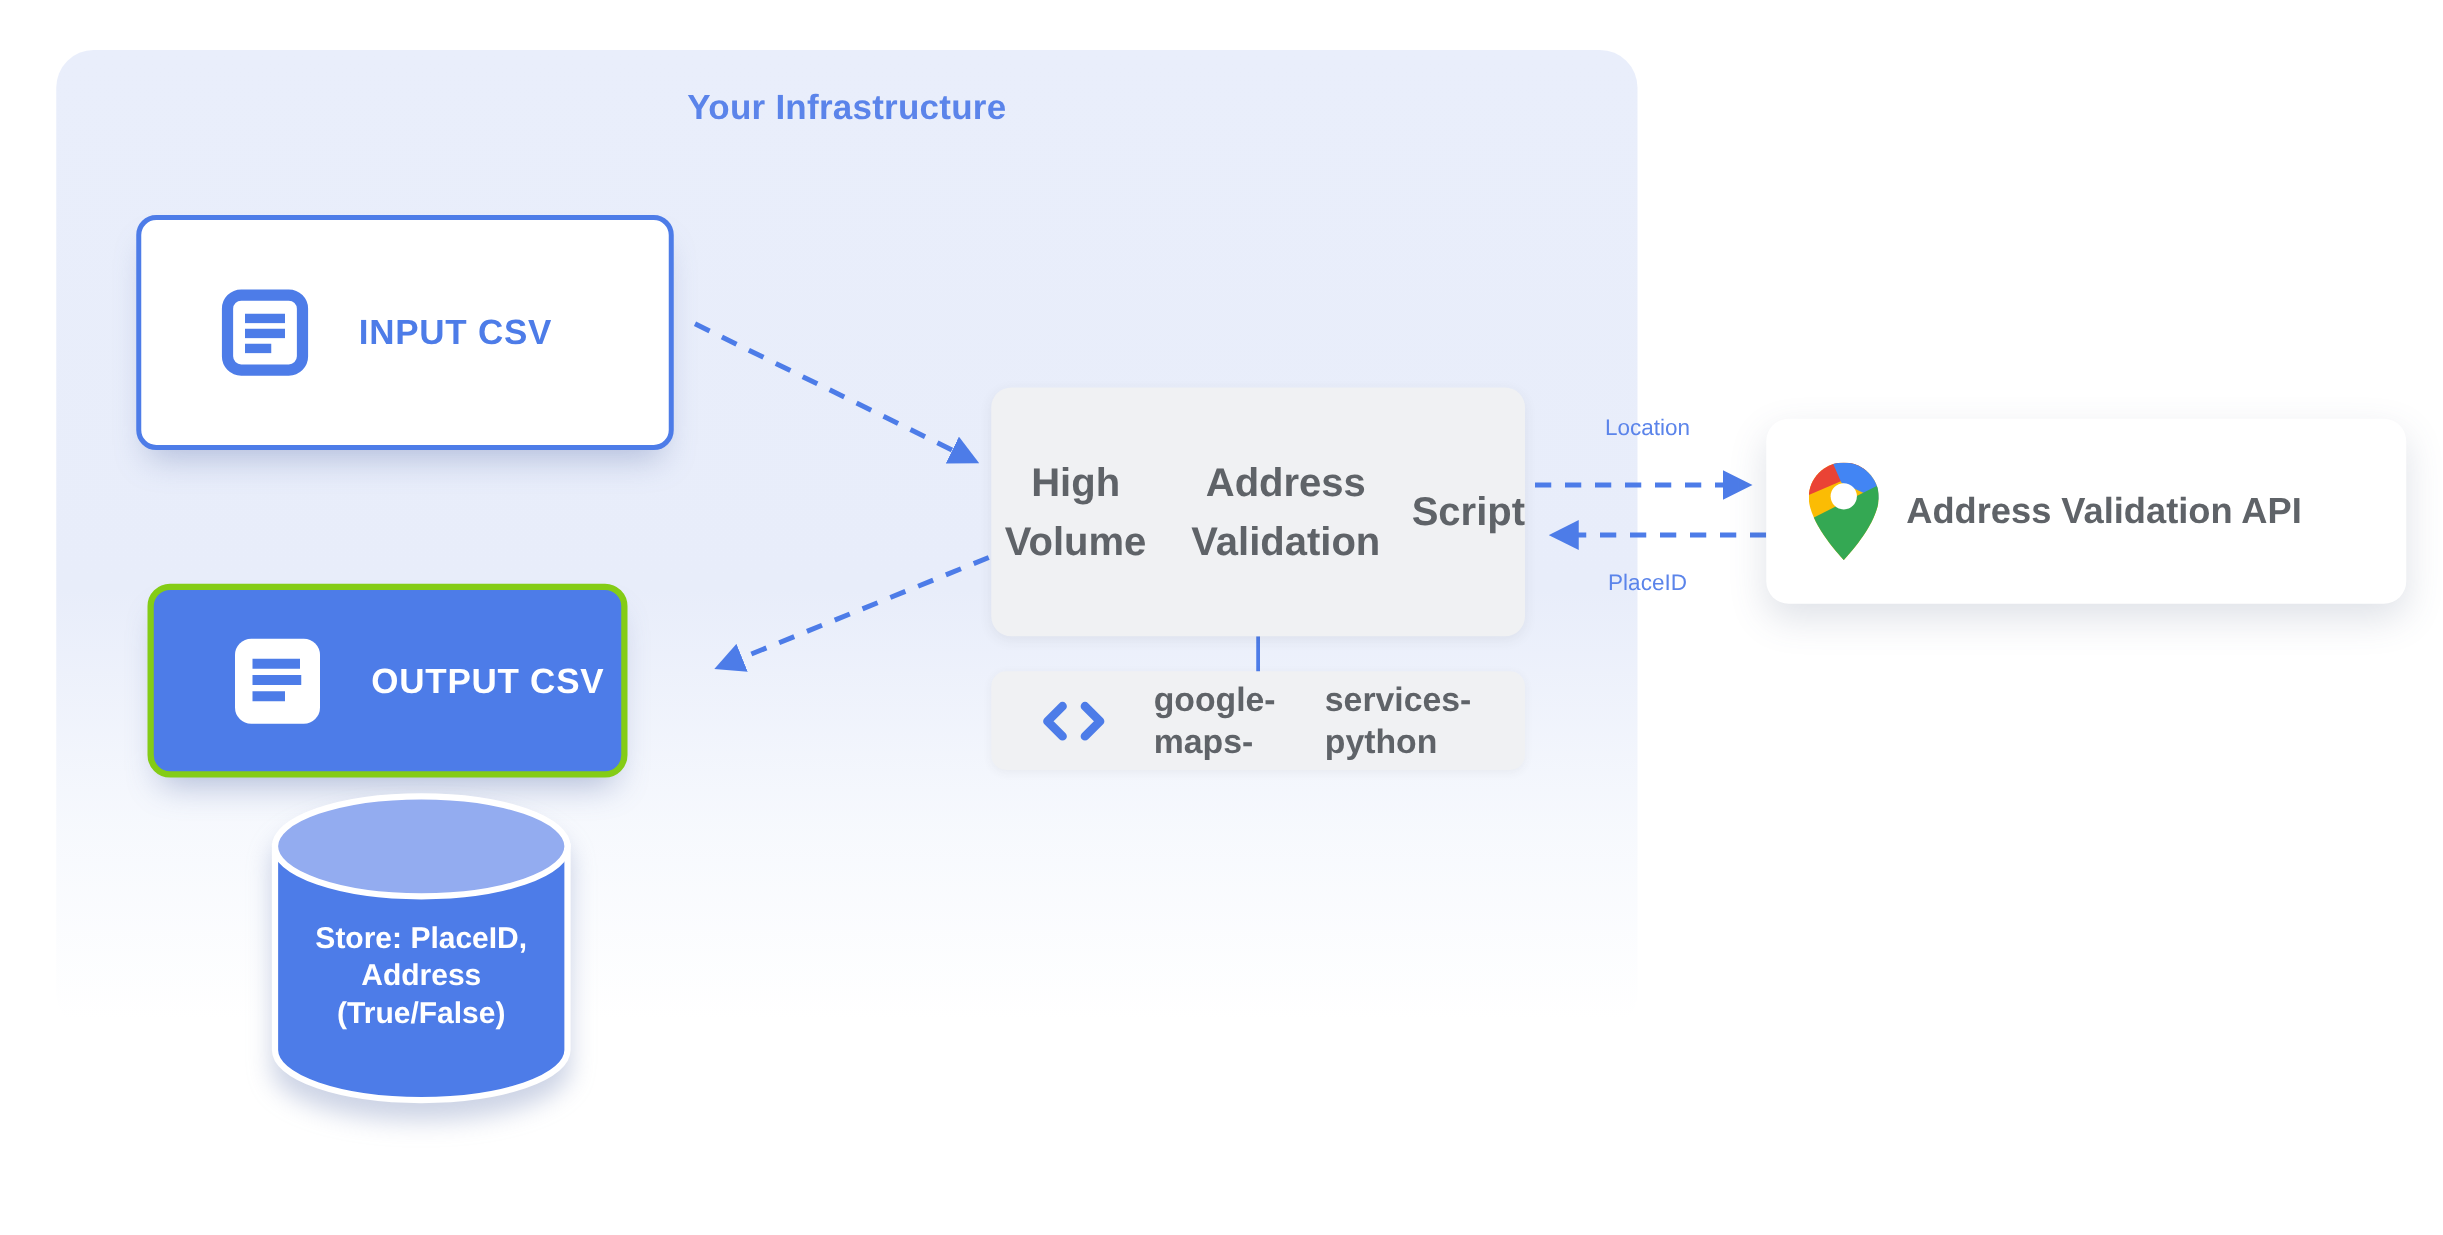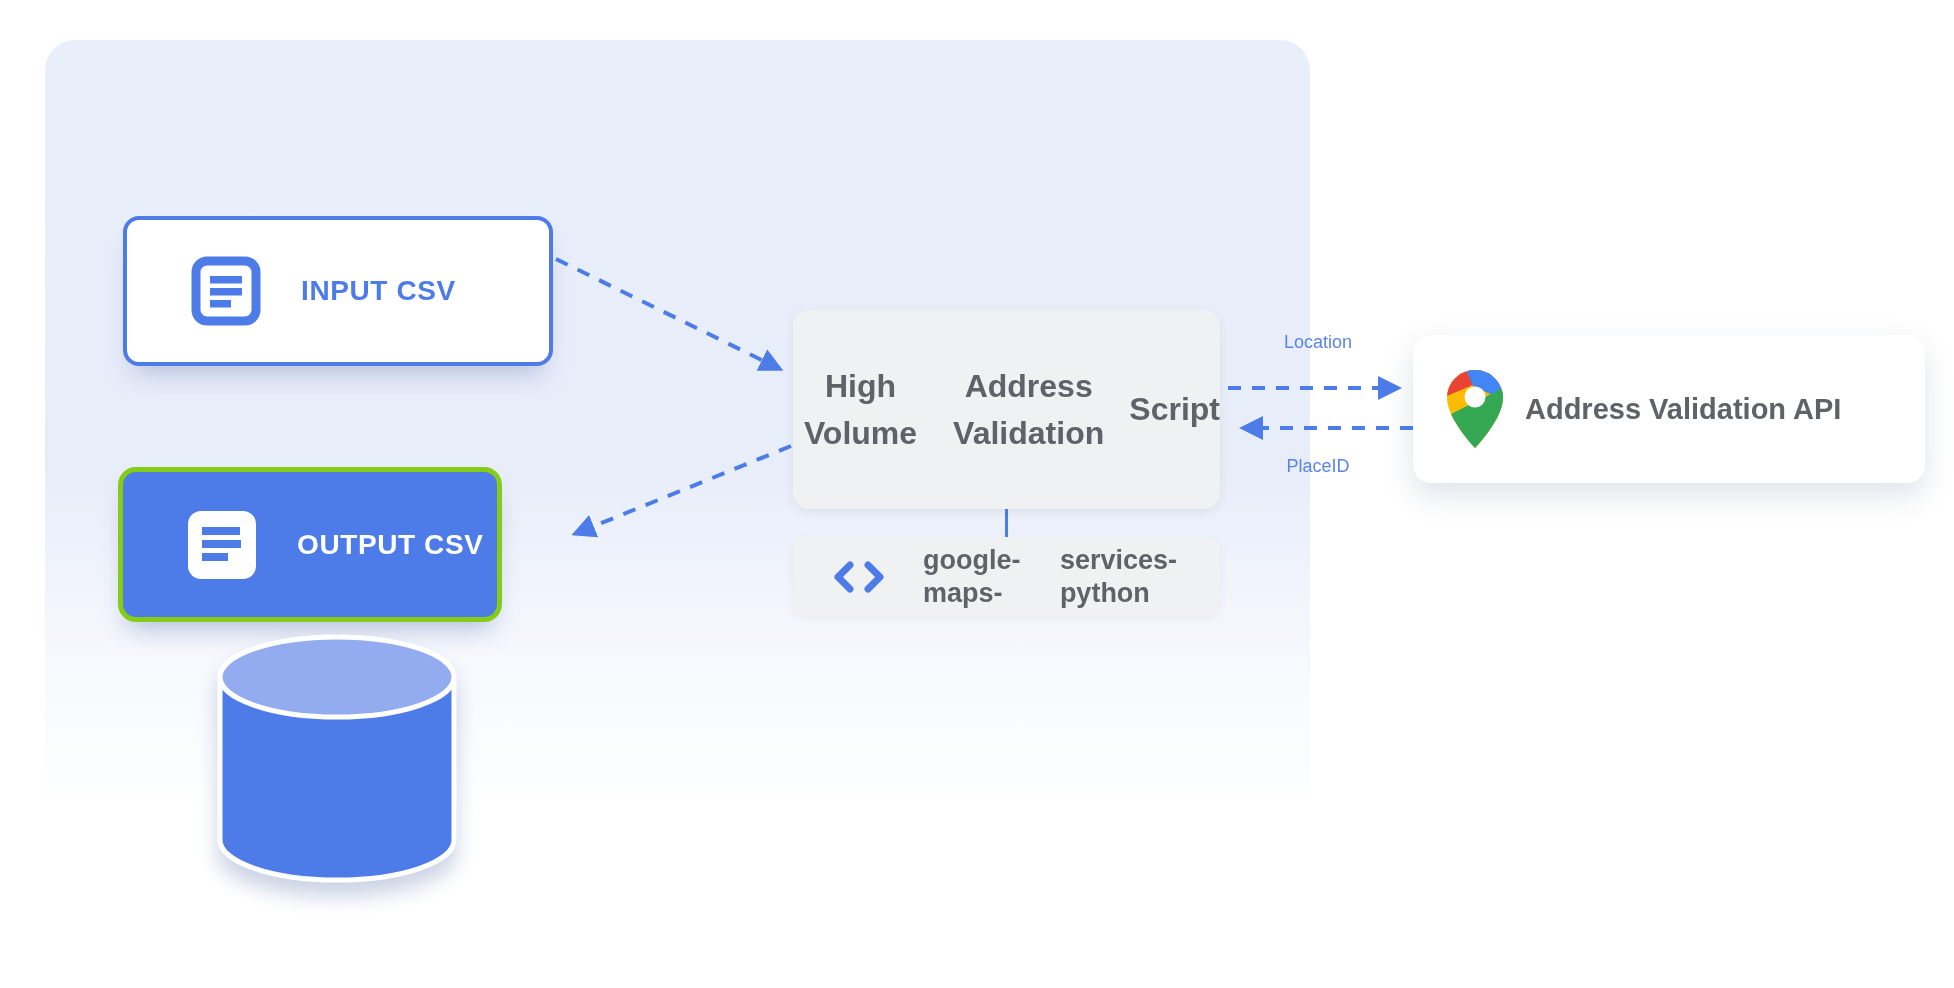--- a/index.html
+++ b/index.html
@@ -27,24 +27,23 @@
   }
   .infra-title{
     position:absolute;left:45px;top:70px;width:1265px;
     text-align:center;font-size:28px;font-weight:bold;color:var(--label-blue);
     letter-spacing:.2px;
   }
 
   
   .node{position:absolute;display:flex;align-items:center;}
   .input-box{
-    left:123px;top:172px;width:430px;height:150px;background:#ffffff;
+    left:109px;top:172px;width:430px;height:188px;background:#ffffff;
     border:4px solid var(--accent-blue);border-radius:16px;
     box-shadow:0 16px 26px -10px rgba(98,118,173,.40);
-    margin-top:44px;
   }
   .output-box{
     left:118px;top:467px;width:384px;height:155px;background:var(--accent-blue);
     border:5px solid #84cc16;border-radius:18px;
     box-shadow:0 16px 26px -10px rgba(98,118,173,.45);
   }
   .doc-icon{margin-left:64px;flex:0 0 auto;display:block;}
   .csv-label{margin-left:40px;font-size:28px;font-weight:bold;letter-spacing:.6px;}
   .input-box .csv-label{color:var(--accent-blue);}
   .output-box .csv-label{color:#ffffff;}
@@ -97,20 +96,21 @@
   .edges-svg{position:absolute;left:0;top:0;width:1954px;height:988px;pointer-events:none;}
   .edge{fill:none;stroke:var(--accent-blue);stroke-width:4;stroke-dasharray:13 11;}
   .edge-solid{fill:none;stroke:var(--accent-blue);stroke-width:3;}
 </style>
 </head>
 <body>
 
 <div class="canvas">
 
   <div class="infra"></div>
+  <div class="infra-title">Your Infrastructure</div>
 
   <svg class="edges-svg" viewBox="0 0 1954 988">
     <defs>
       <marker id="ah" viewBox="0 0 10 10" refX="7.5" refY="5" markerWidth="6" markerHeight="6" orient="auto">
         <path d="M0 0 L10 5 L0 10 Z" fill="var(--accent-blue)"></path>
       </marker>
     </defs>
     <path class="edge" d="M556 259 L778 368" marker-end="url(#ah)"></path>
     <path class="edge" d="M791 446 L577 533" marker-end="url(#ah)"></path>
     <path class="edge" d="M1228 388 L1396 388" marker-end="url(#ah)"></path>
@@ -173,14 +173,19 @@
         <circle cx="28" cy="27" r="10.5" fill="#ffffff"></circle>
       </g>
     </svg>
     <span class="api-label">Address Validation API</span>
   </div>
 
   <svg class="cylinder" width="248" height="252" viewBox="0 0 248 252">
     <path d="M7 44 L7 207 A117 40 0 0 0 241 207 L241 44 Z" fill="var(--accent-blue)" stroke="#ffffff" stroke-width="5"></path>
     <ellipse cx="124" cy="44" rx="117" ry="40" fill="var(--cylinder-top)" stroke="#ffffff" stroke-width="5"></ellipse>
   </svg>
+  <div class="cyl-text">
+    <span class="cyl-line">Store: PlaceID,</span>
+    <span class="cyl-line">Address</span>
+    <span class="cyl-line">(True/False)</span>
+  </div>
 
 </div>
 
 </body></html>

